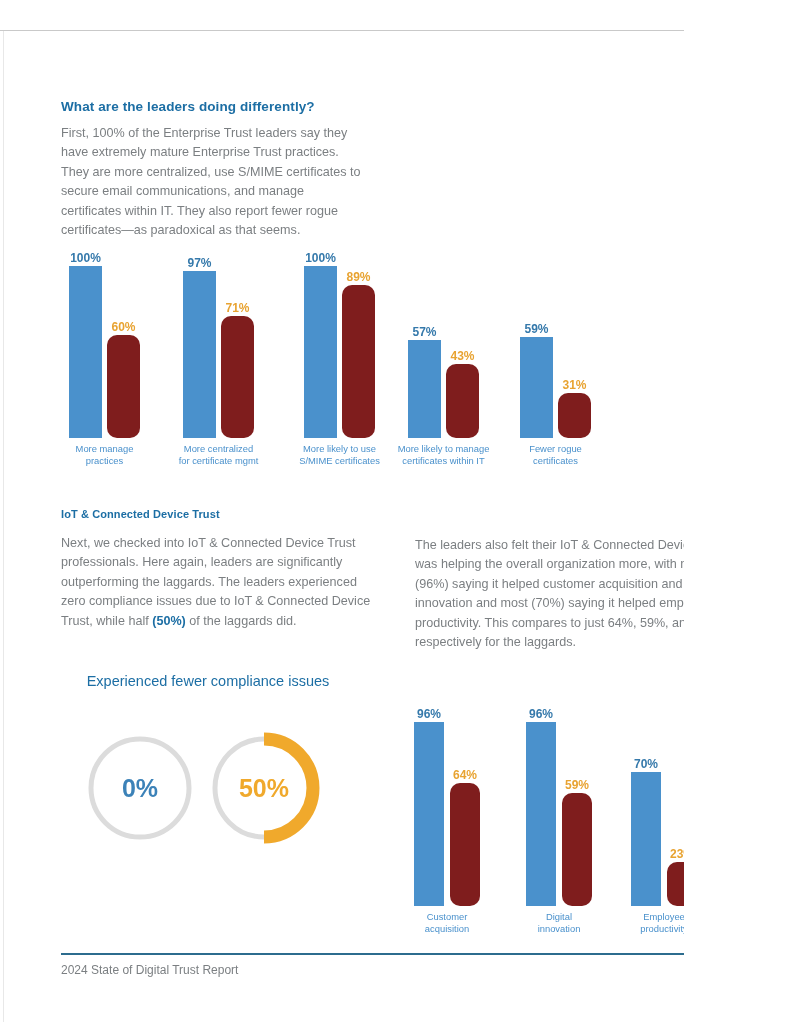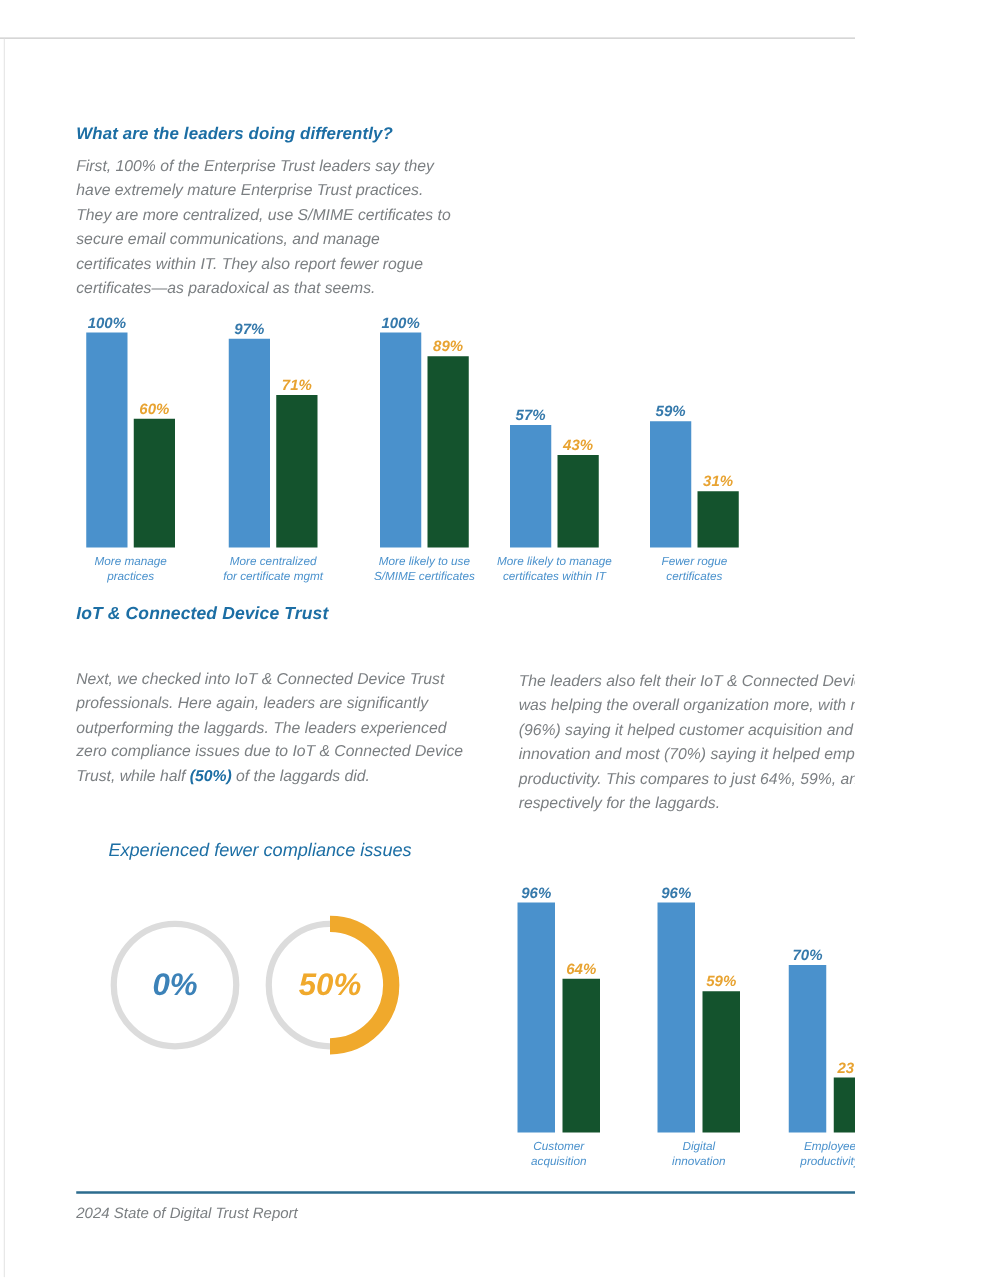--- a/index.html
+++ b/index.html
@@ -10,21 +10,20 @@
   body {
     font-family: "Liberation Sans", sans-serif;
     -webkit-font-smoothing: antialiased;
   }
   #page {
     position: relative;
     width: 684px;
     height: 1022px;
     background: #ffffff;
     overflow: hidden;
-    font-style: italic;
   }
   
   .frame-top {
     position: absolute;
     left: 0; top: 30px;
     width: 790px; height: 1px;
     background: #c9c9c9;
   }
   .frame-left {
     position: absolute;
@@ -40,21 +39,21 @@
   }
 
   
   .sec-heading {
     position: absolute;
     color: #1c6ea4;
     font-weight: bold;
     letter-spacing: 0.1px;
   }
   #h-leaders { left: 61px; top: 99px; font-size: 13.5px; }
-  #h-iot     { left: 61px; top: 482px; font-size: 14px; }
+  #h-iot     { left: 61px; top: 508px; font-size: 11px; }
 
   .body-copy {
     position: absolute;
     color: #7b7f82;
     font-size: 12.6px;
     line-height: 19.4px;
   }
   #p-first  { left: 61px; top: 124px; width: 300px; }
   #p-next   { left: 61px; top: 534px; width: 315px; }
   #p-leaders-also { left: 415px; top: 536px; width: 318px; }
@@ -72,21 +71,21 @@
   #ct-iot { left: 405px; top: 672px; width: 330px; }
 
   
   .barchart { position: absolute; }
   .group { position: absolute; bottom: 0; height: 100%; }
   .bar {
     position: absolute;
     bottom: 0;
   }
   .bar.blue   { background: #4a91cc; }
-  .bar.orange { background: #14532d; }
+  .bar.orange { background: #7f1d1d; border-radius: 10px; }
   .bar-val {
     position: absolute;
     bottom: 100%;
     left: 50%;
     transform: translateX(-50%);
     font-weight: bold;
     white-space: nowrap;
     margin-bottom: 1px;
   }
   .bar.blue   > .bar-val { color: #3579ab; }

